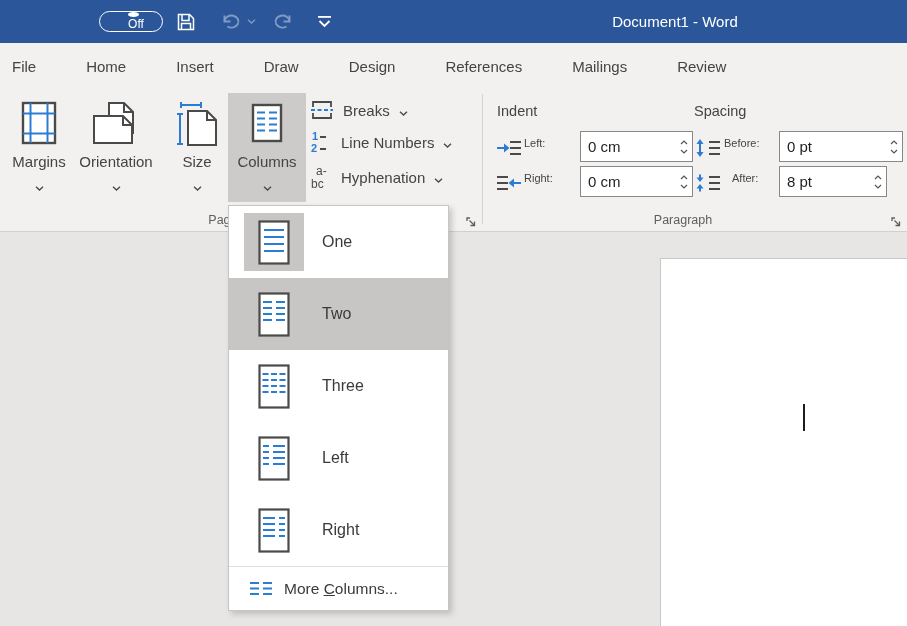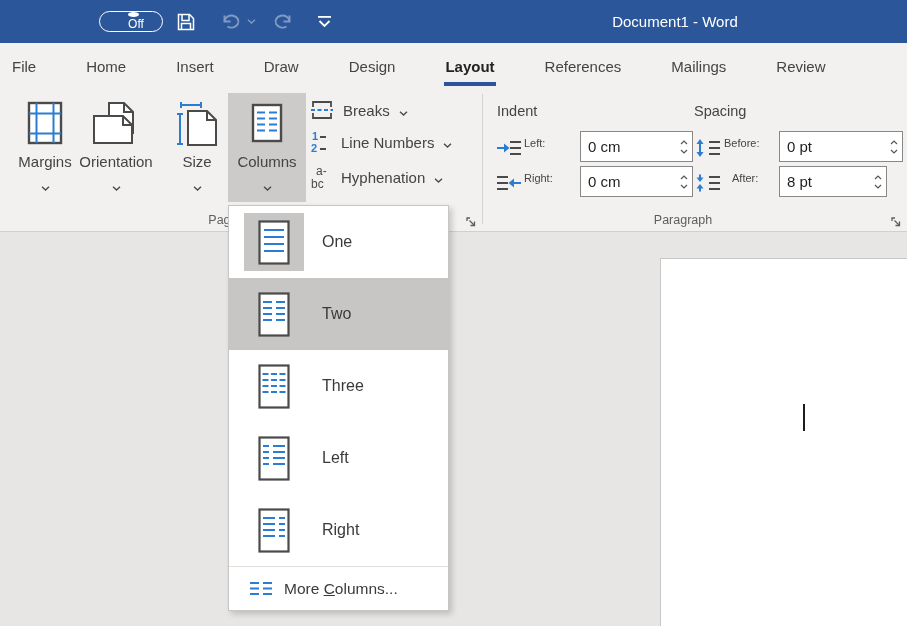--- a/index.html
+++ b/index.html
@@ -33,21 +33,21 @@
   
   .ribbon { position:absolute; left:0; top:90px; width:907px; height:142px; background:#f2f1f0; }
   .ribbon-bottom-border { position:absolute; left:0; top:141px; width:907px; height:1px; background:#d2d0ce; }
 
   .big-btn { position:absolute; top:3px; height:109px; display:flex; flex-direction:column; align-items:center;
              padding-top:5px; cursor:default; }
   .big-btn .icon-slot { height:50px; display:flex; align-items:center; justify-content:center; }
   .big-btn .bb-label { font-size:15px; color:#444; margin-top:5px; }
   .big-btn .bb-chev { margin-top:7px; }
   .big-btn.pressed { background:#cccbca; }
-  .btn-margins { left:14px; width:62px;text-align:center; }
+  .btn-margins { left:8px; width:62px;text-align:center; }
   .btn-orientation { left:66px; width:100px; }
   .btn-size { left:168px; width:58px; }
   .btn-columns { left:228px; width:78px; }
 
   .menu-btn { position:absolute; left:309px; height:26px; display:flex; align-items:center; gap:8px;
               font-size:15px; color:#444; cursor:default; white-space:nowrap; }
   .menu-btn .mb-chev { margin-left:1px; }
   .mb-breaks { top:7px; }
   .mb-linenumbers { top:39px; }
   .mb-hyphenation { top:74px; }
@@ -134,21 +134,20 @@
     </span>
     <span class="win-title">Document1 - Word</span>
   </div>
 
   <div class="tabrow">
     <span class="tab">File</span>
     <span class="tab">Home</span>
     <span class="tab">Insert</span>
     <span class="tab">Draw</span>
     <span class="tab">Design</span>
-    <span class="tab active">Layout</span>
     <span class="tab">References</span>
     <span class="tab">Mailings</span>
     <span class="tab">Review</span>
   </div>
 
   <div class="ribbon">
 
     <div class="big-btn btn-margins">
       <span class="icon-slot">
         <svg width="36" height="44" viewBox="0 0 36 44">

